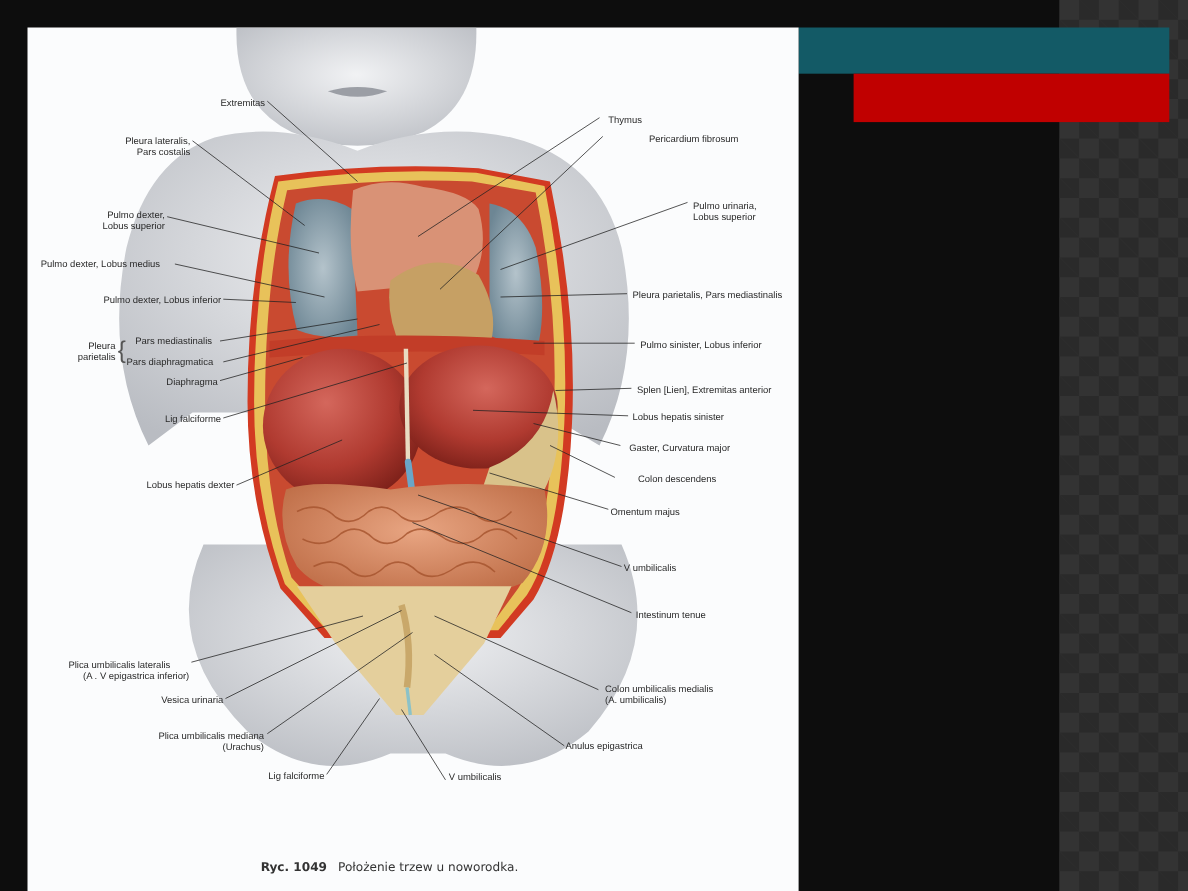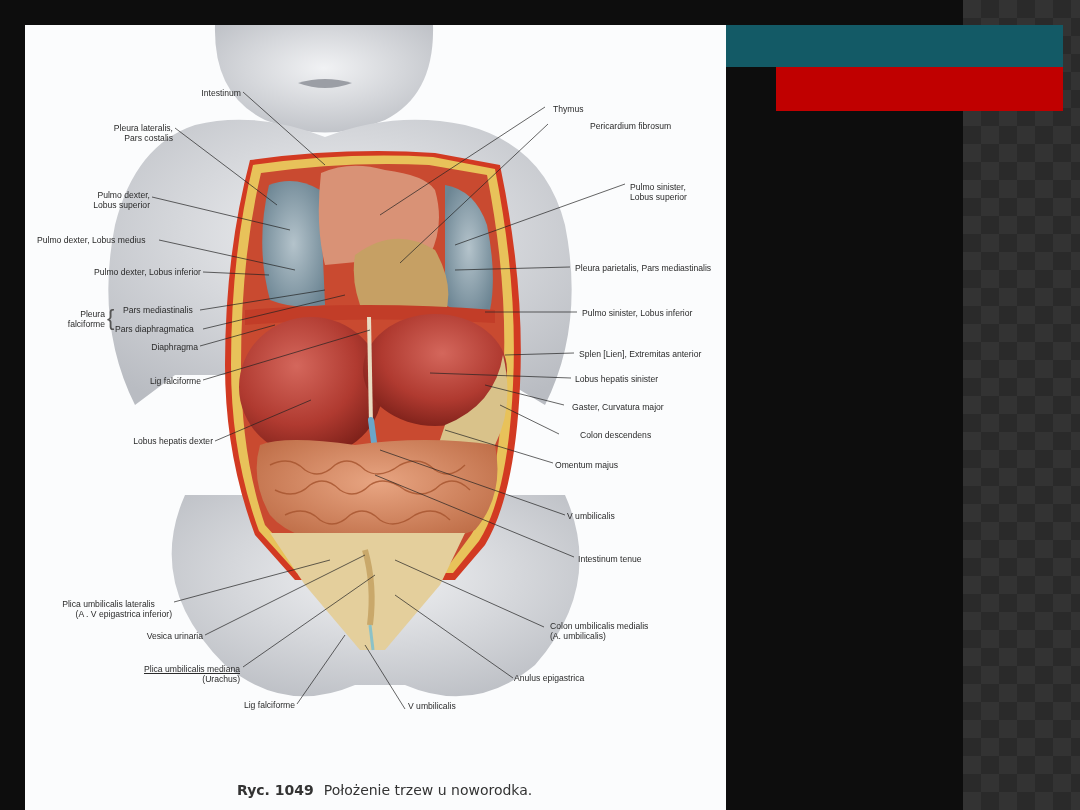--- a/index.html
+++ b/index.html
@@ -23,21 +23,21 @@
     position: absolute; left: 25px; top: 25px; width: 701px; height: 785px;
     background: #fbfcfd; overflow: hidden;
   }
   .figure svg.art { position: absolute; left: 0; top: 0; }
   .lbl {
     position: absolute; font-size: 8.6px; color: #2a2a2a; line-height: 10px; white-space: nowrap;
   }
   .lbl.r { text-align: right; }
   .lbl.l { text-align: left; }
   .caption {
-    position: absolute; left: 212px; top: 757px; font-size: 14px; color: #333;
+    position: absolute; left: 212px; top: 757px; font-size: 11px; color: #333;
     font-family: "DejaVu Sans", sans-serif;
   }
   .caption .num { font-weight: bold; margin-right: 10px; }
 </style>
 </head>
 <body>
 
 <div class="pattern-panel"></div>
 <div class="teal-bar"></div>
 <div class="red-bar"></div>
@@ -133,45 +133,45 @@
       <line x1="519" y1="602" x2="370" y2="535"></line>
       <line x1="488" y1="653" x2="370" y2="570"></line>
       <line x1="380" y1="684" x2="340" y2="620"></line>
       <line x1="149" y1="577" x2="305" y2="535"></line>
       <line x1="180" y1="610" x2="340" y2="530"></line>
       <line x1="218" y1="642" x2="350" y2="550"></line>
       <line x1="272" y1="679" x2="320" y2="610"></line>
     </g>
   </svg>
 
-  <div class="lbl r" style="left:140px; top:63px; width:76px;">Intestinum</div>
+  <div class="lbl r" style="left:140px; top:63px; width:76px;">Extremitas</div>
   <div class="lbl r" style="left:50px; top:98px; width:98px;">Pleura lateralis,</div>
   <div class="lbl r" style="left:50px; top:108px; width:98px;">Pars costalis</div>
   <div class="lbl r" style="left:30px; top:165px; width:95px;">Pulmo dexter,</div>
   <div class="lbl r" style="left:30px; top:175px; width:95px;">Lobus superior</div>
   <div class="lbl l" style="left:12px; top:210px;">Pulmo dexter, Lobus medius</div>
   <div class="lbl r" style="left:40px; top:242px; width:136px;">Pulmo dexter, Lobus inferior</div>
   <div class="lbl r" style="left:40px; top:284px; width:40px;">Pleura</div>
-  <div class="lbl r" style="left:40px; top:294px; width:40px;">falciforme</div>
+  <div class="lbl r" style="left:40px; top:294px; width:40px;">parietalis</div>
   <div class="lbl" style="left:82px; top:280px; font-size:22px; line-height:26px; color:#555;">{</div>
   <div class="lbl l" style="left:98px; top:280px;">Pars mediastinalis</div>
   <div class="lbl l" style="left:90px; top:299px;">Pars diaphragmatica</div>
   <div class="lbl r" style="left:90px; top:317px; width:83px;">Diaphragma</div>
   <div class="lbl r" style="left:90px; top:351px; width:86px;">Lig  falciforme</div>
   <div class="lbl r" style="left:60px; top:411px; width:128px;">Lobus hepatis dexter</div>
   <div class="lbl r" style="left:20px; top:574px; width:127px;text-align:center;">Plica umbilicalis lateralis</div>
   <div class="lbl r" style="left:20px; top:584px; width:127px;">(A . V  epigastrica inferior)</div>
   <div class="lbl r" style="left:80px; top:606px; width:98px;">Vesica urinaria</div>
-  <div class="lbl r" style="left:80px; top:639px; width:135px;text-decoration:underline;">Plica umbilicalis mediana</div>
+  <div class="lbl r" style="left:80px; top:639px; width:135px;">Plica umbilicalis mediana</div>
   <div class="lbl r" style="left:80px; top:649px; width:135px;">(Urachus)</div>
   <div class="lbl r" style="left:190px; top:675px; width:80px;">Lig  falciforme</div>
 
   <div class="lbl l" style="left:528px; top:79px;">Thymus</div>
   <div class="lbl l" style="left:565px; top:96px;">Pericardium fibrosum</div>
-  <div class="lbl l" style="left:605px; top:157px;">Pulmo sinister,</div>
+  <div class="lbl l" style="left:605px; top:157px;">Pulmo urinaria,</div>
   <div class="lbl l" style="left:605px; top:167px;">Lobus superior</div>
   <div class="lbl l" style="left:550px; top:238px;">Pleura parietalis, Pars mediastinalis</div>
   <div class="lbl l" style="left:557px; top:283px;">Pulmo sinister, Lobus inferior</div>
   <div class="lbl l" style="left:554px; top:324px;">Splen [Lien], Extremitas anterior</div>
   <div class="lbl l" style="left:550px; top:349px;">Lobus hepatis sinister</div>
   <div class="lbl l" style="left:547px; top:377px;">Gaster, Curvatura major</div>
   <div class="lbl l" style="left:539px; top:405px;margin-left:16px;">Colon descendens</div>
   <div class="lbl l" style="left:530px; top:435px;">Omentum majus</div>
   <div class="lbl l" style="left:542px; top:486px;">V  umbilicalis</div>
   <div class="lbl l" style="left:553px; top:529px;">Intestinum tenue</div>

